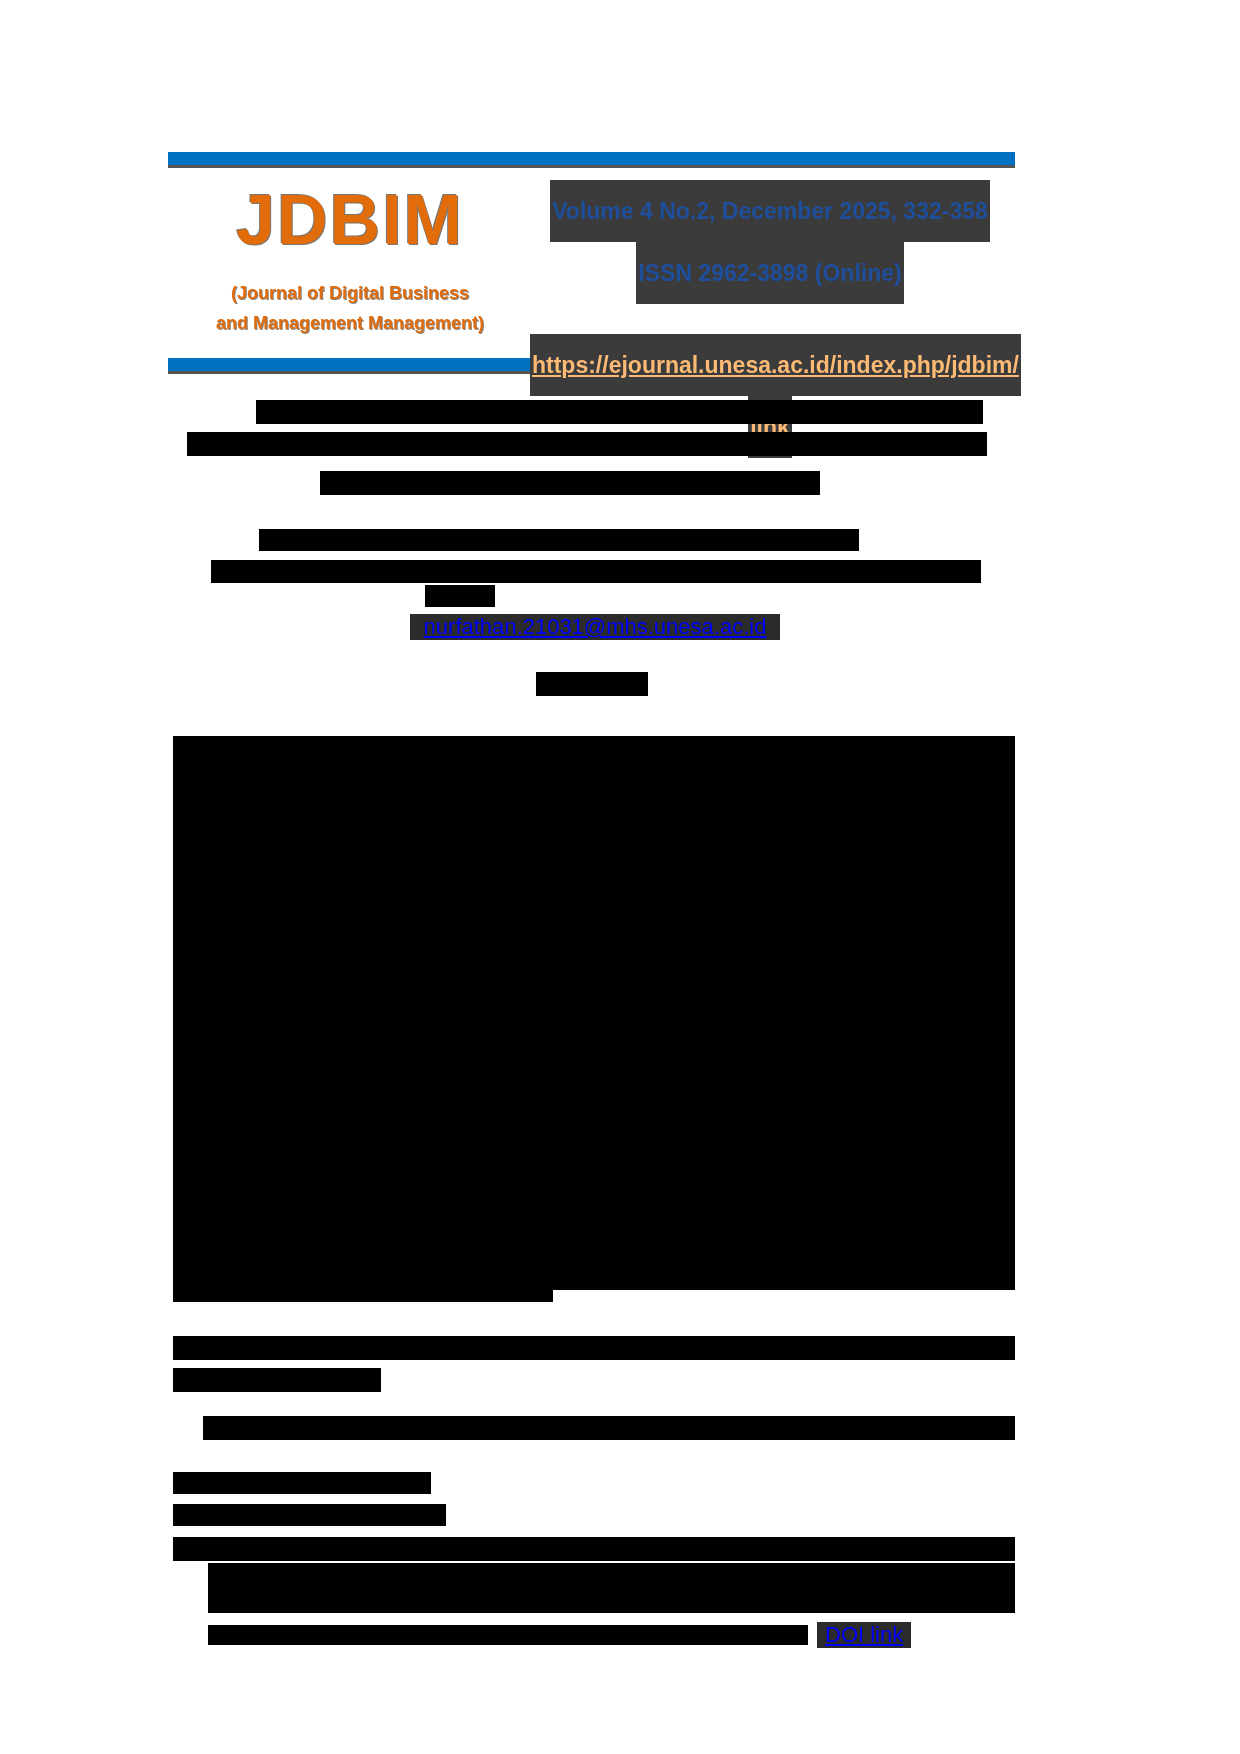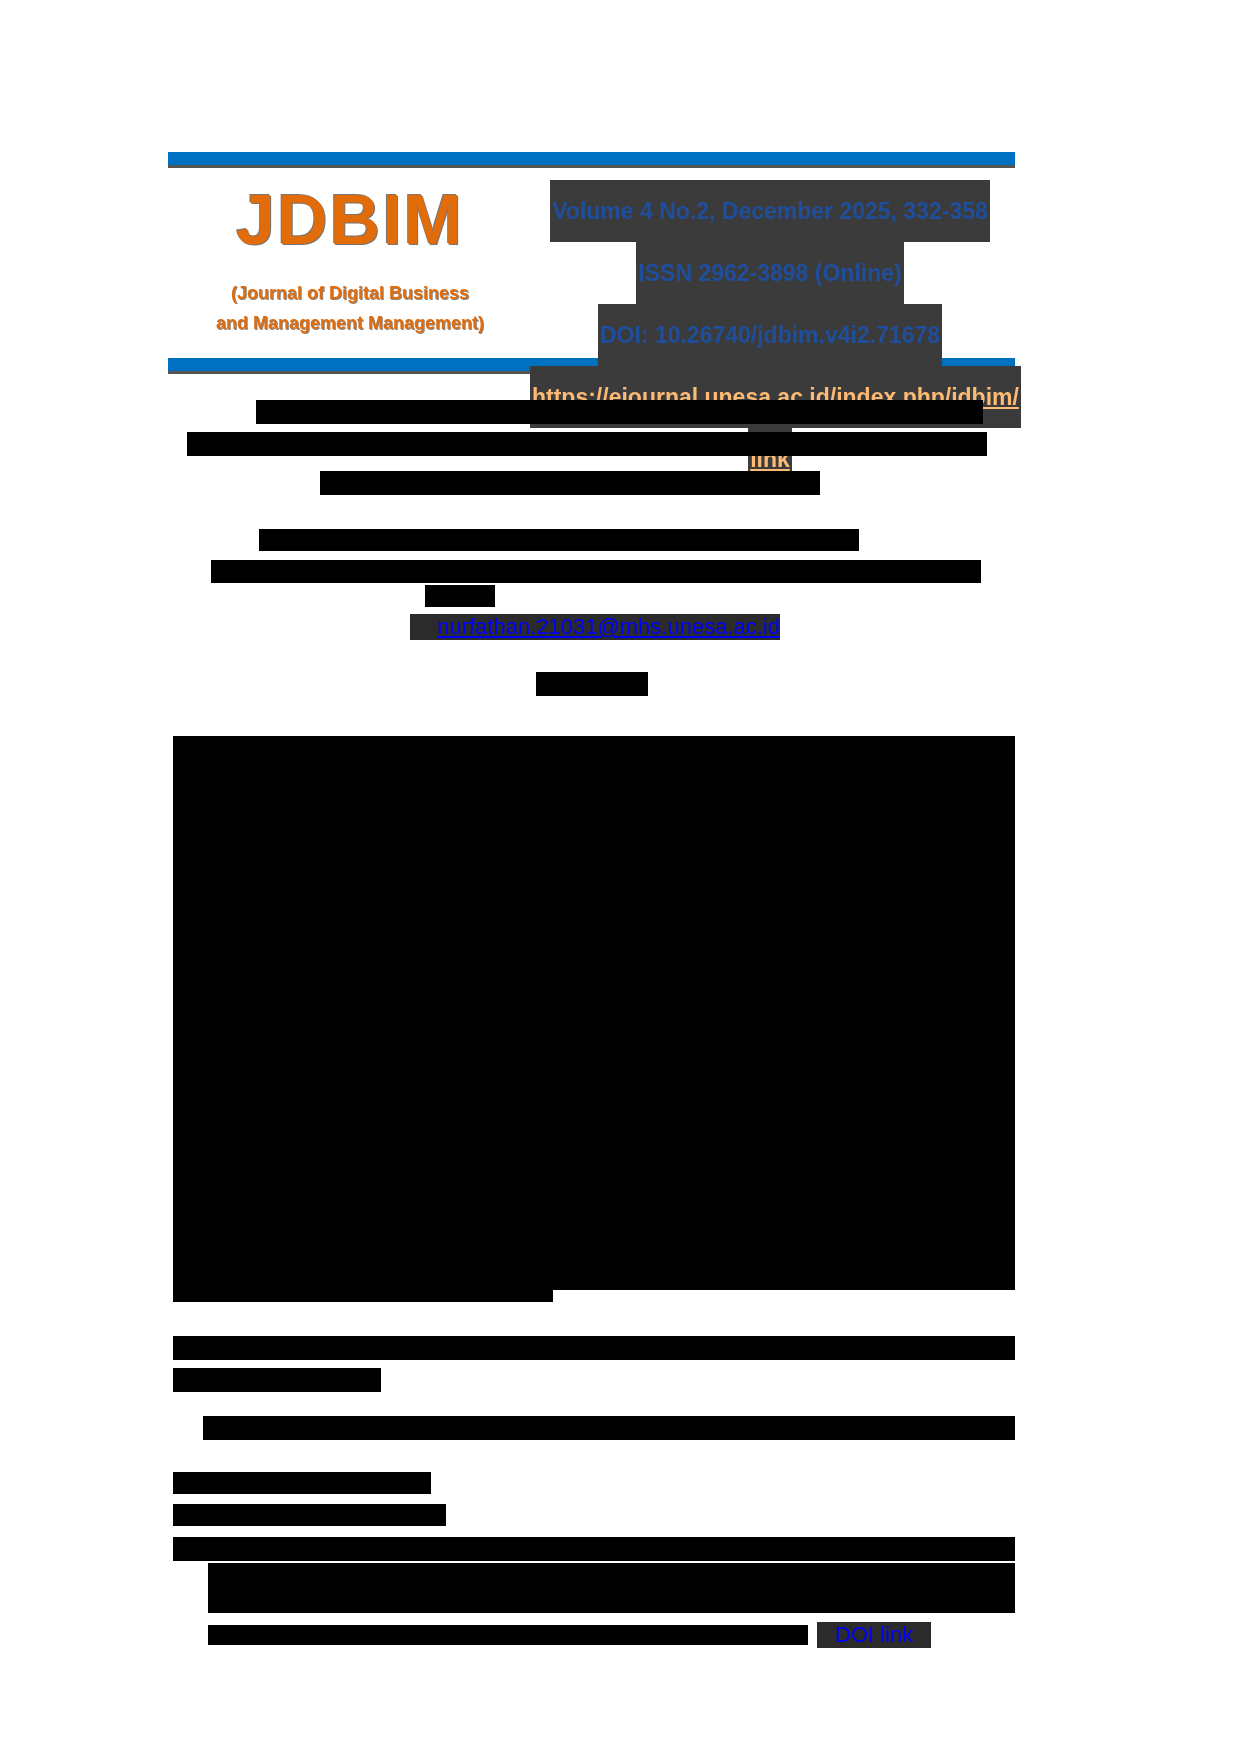--- a/index.html
+++ b/index.html
@@ -6,39 +6,39 @@
   body { width:1240px; height:1754px; position:relative; overflow:hidden; font-family:"Liberation Sans", sans-serif; }
   .bar { position:absolute; left:168px; width:847px; height:13px; background:#0070c0; border-bottom:3px solid #555; }
   .logo { position:absolute; left:190px; top:180px; width:320px; text-align:center; }
   .logo-main { font-family:"Liberation Sans", sans-serif; font-weight:bold; font-size:70px; line-height:80px; color:#e36c0a; letter-spacing:2px; text-shadow:1px 1px 0 #777, -1px -1px 0 #777; }
   .logo-sub { font-weight:bold; font-size:18px; line-height:30px; color:#e36c0a; text-shadow:1px 1px 0 #888; }
   .info { position:absolute; left:530px; top:180px; width:480px; text-align:center; color:#1f3864; font-size:23px; line-height:30px; font-weight:bold; }
   .info div { background:#3b3b3b; color:#1f4e9c; display:inline-block; padding:16px 2px; }
   .info a { color:#fdba74; text-decoration:underline; }
   .redact { background:#000; display:block; }
   .abs { position:absolute; }
-  .email { position:absolute; left:410px; top:614px; width:370px; text-align:right; font-size:22px; color:#0000ff; text-decoration:underline; background:#2b2b2b; }
-  .doi-link { position:absolute; left:817px; top:1622px; font-size:22px; color:#0000ff; background:#2b2b2b; padding:0 18px; }
+  .email { position:absolute; left:410px; top:614px; width:370px; text-align:center; font-size:22px; color:#0000ff; text-decoration:underline; background:#2b2b2b; }
+  .doi-link { position:absolute; left:817px; top:1622px; font-size:22px; color:#0000ff; text-decoration:underline; background:#2b2b2b; padding:0 8px; }
 </style>
 </head>
 <body>
 
 <div class="bar" style="top:152px;"></div>
 <div class="bar" style="top:358px;"></div>
 
 <div class="logo">
   <div class="logo-main">JDBIM</div>
   <div class="logo-sub" style="margin-top:18px;">(Journal of Digital Business</div>
   <div class="logo-sub">and Management Management)</div>
 </div>
 
 <div class="info">
   <div>Volume 4 No.2, December 2025, 332-358</div><br>
   <div>ISSN 2962-3898 (Online)</div><br>
-  <div>DOI: 10.26740/jdbim.v4i2.71678</div><br>
+  <br>
   <div><a>https://ejournal.unesa.ac.id/index.php/jdbim/</a></div><br>
   <div><a>link</a></div>
 </div>
 
 <div>
   <span class="redact abs" style="left:256px;top:400px;width:727px;height:24px;"></span>
   <span class="redact abs" style="left:187px;top:432px;width:800px;height:24px;"></span>
   <span class="redact abs" style="left:320px;top:471px;width:500px;height:24px;"></span>
 </div>
 

